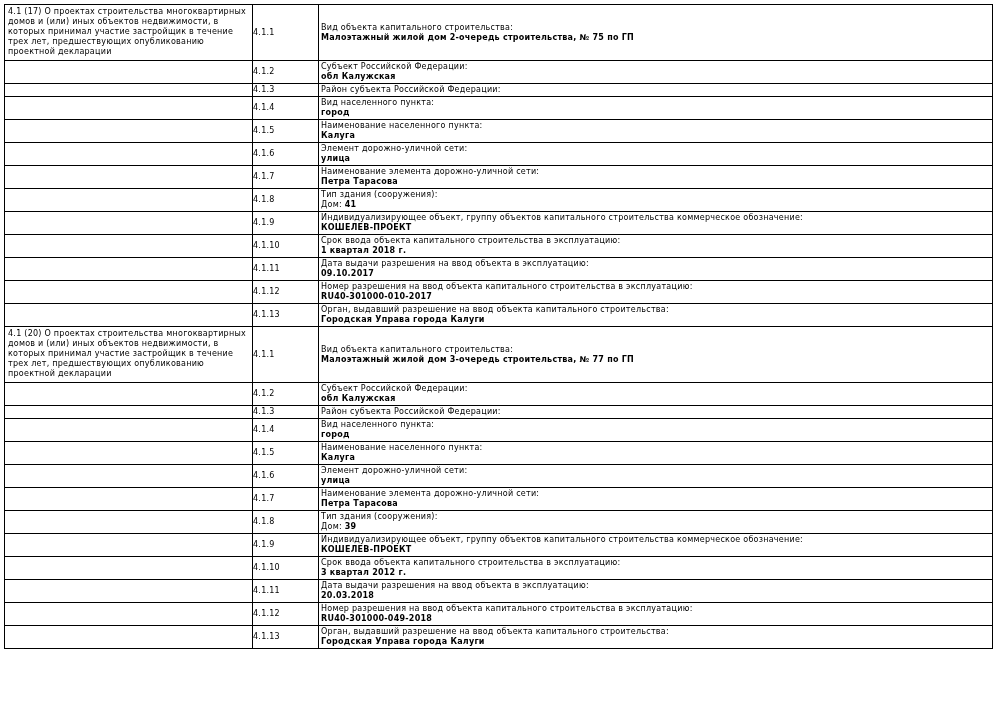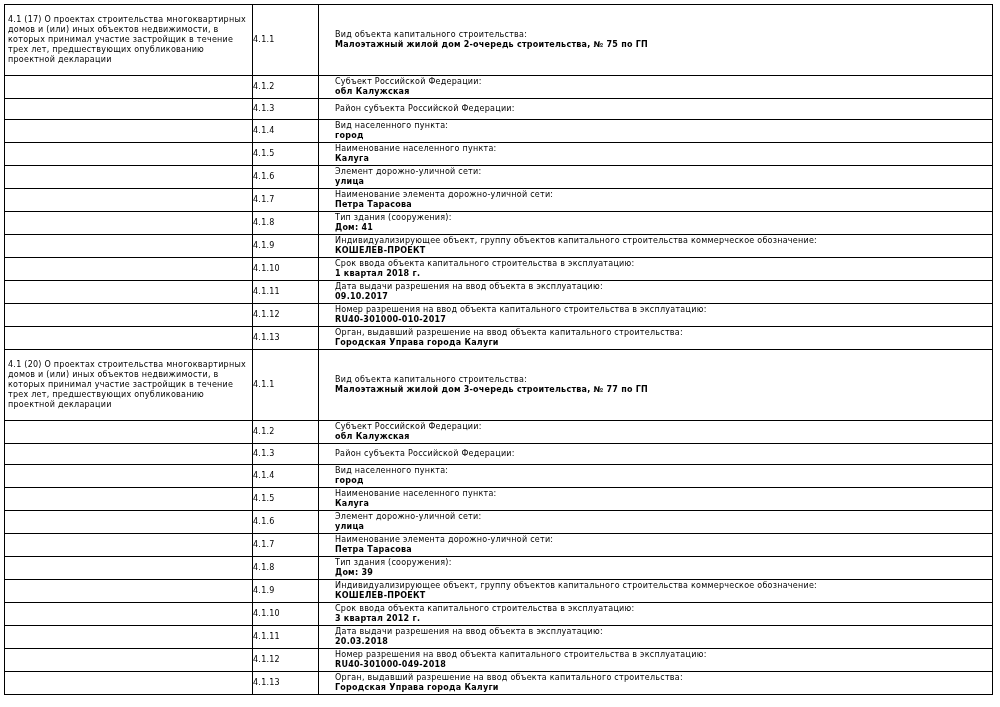--- a/index.html
+++ b/index.html
@@ -21,36 +21,36 @@
   .decl-table td {
     border: 1px solid #000;
     font-size: 8px;
     line-height: 10px;
     letter-spacing: 0.25px;
     vertical-align: middle;
     overflow: hidden;
   }
   td.col-desc {
     width: 248px;
-    padding: 10px 3px;
+    padding: 2px 3px;
     vertical-align: top;
   }
   td.col-num {
     width: 66px;
     padding: 1px 0;
   }
   td.col-content {
     width: 674px;
-    padding: 1px 16px;
+    padding: 1px 2px;
   }
   tr.tall-row { height: 56px; }
   tr.normal-row { }
   .field-label { font-weight: normal; }
   .field-value { font-weight: bold; }
-  .value-prefix { font-weight: bold; }
+  .value-prefix { font-weight: normal; }
 </style>
 </head>
 <body>
 
 <div class="page">
   <table class="decl-table">
     <tbody id="decl-tbody">
         <tr class="tall-row">
           <td class="col-desc">4.1 (17) О проектах строительства многоквартирных домов и (или) иных объектов недвижимости, в которых принимал участие застройщик в течение трех лет, предшествующих опубликованию проектной декларации</td>
           <td class="col-num">4.1.1</td>

